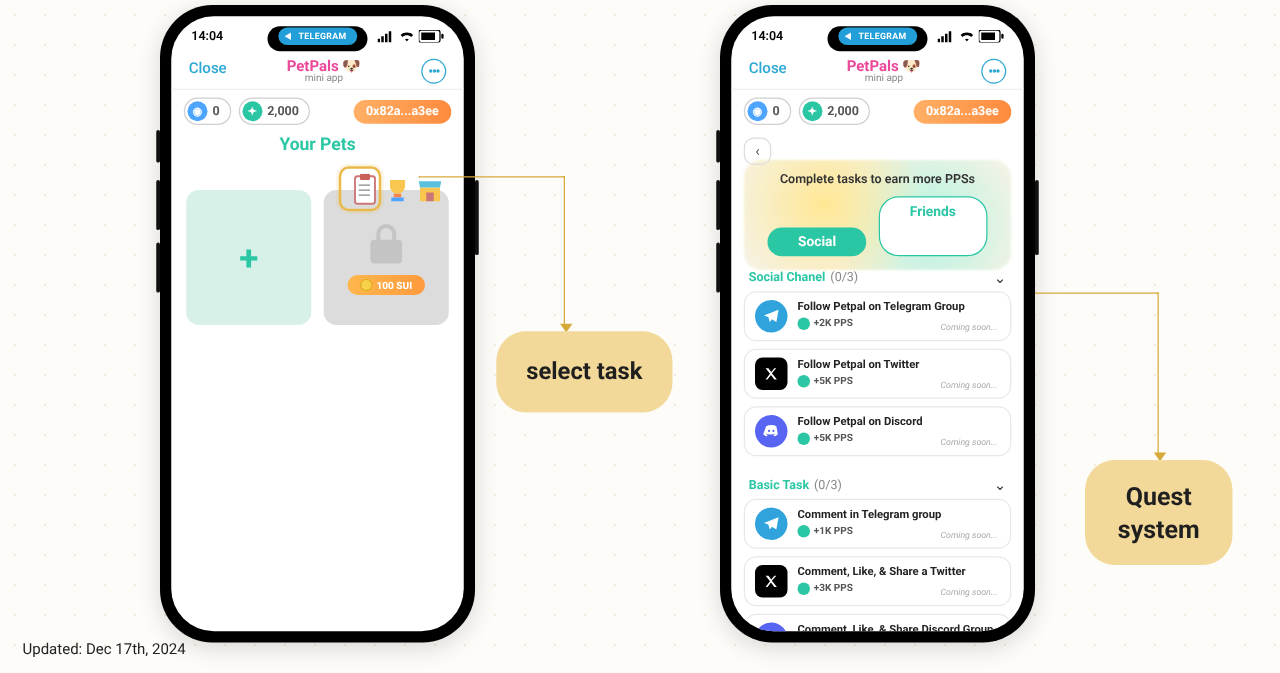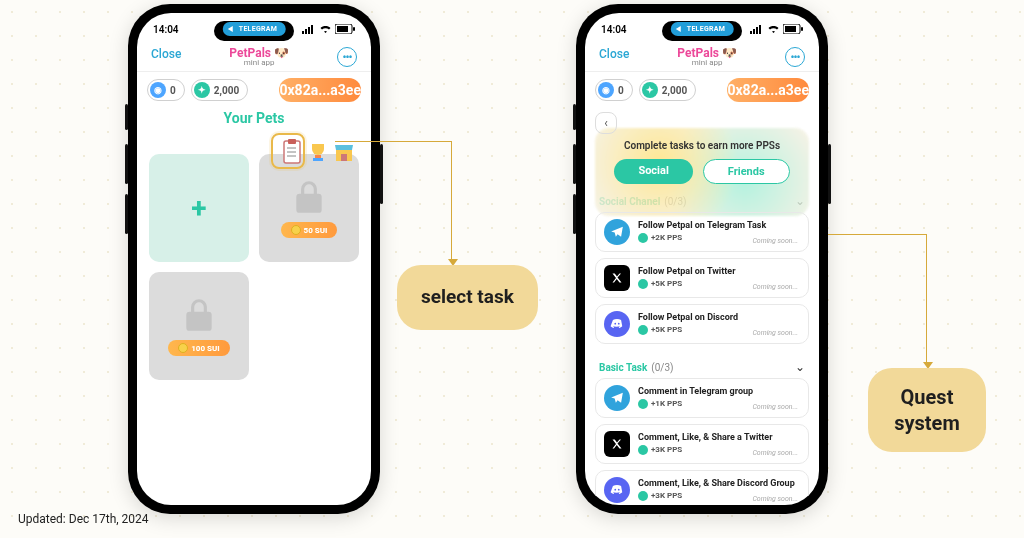--- a/index.html
+++ b/index.html
@@ -81,21 +81,21 @@
     padding:2px 8px 2px 2px; font-size:10px; font-weight:700; color:#555;
   }
   .pill .coin {
     width:16px;height:16px;border-radius:50%;display:flex;align-items:center;justify-content:center;
     color:#fff;font-size:9px;font-weight:700;
   }
   .coin.blue { background:#4da5ff; }
   .coin.green { background:#2bc7a4; }
   .addr-pill {
     background: linear-gradient(90deg,#ffb066,#ff8a3d);
-    color:#fff; border-radius:14px; padding:4px 0; font-size:14px; font-weight:700;
+    color:#fff; border-radius:14px; padding:4px 10px; font-size:10px; font-weight:700;
     margin-left:auto;
   }
 
   .pets-title { text-align:center; color:#2bc7a4; font-weight:700; font-size:14px; margin-top:2px; }
 
   .icon-strip { position:absolute; right:16px; top:126px; display:flex; gap:4px; z-index:4;}
   .icon-strip .mini-ic { display:flex; align-items:center; justify-content:center;}
   .highlight-box {
     position:absolute; border:2px solid #e9b94a; border-radius:8px;
     right:66px; top:120px; width:34px; height:36px; z-index:3;
@@ -123,21 +123,21 @@
     width:22px;height:22px;border:1px solid #ddd;border-radius:8px;
     display:flex;align-items:center;justify-content:center;font-size:12px;color:#555;
     margin-left:10px; margin-top:4px;
   }
   .missions-title { text-align:center; color:#ff9a3d; font-weight:800; font-size:15px; margin-top:-20px;}
   .missions-sub { text-align:center; font-size:10px; color:#333; margin-top:6px; font-weight:600;}
   .seg { display:flex; justify-content:center; gap:10px; margin-top:8px; }
   .seg-btn {
     border-radius:16px; padding:5px 24px; font-size:11px; font-weight:700;
   }
-  .seg-btn.active { background:#2bc7a4; color:#fff; }
+  .seg-btn.active { background:#2bc7a4; color:#fff;margin-top:25px; }
   .seg-btn.inactive { background:#fff; border:1.5px solid #2bc7a4; color:#2bc7a4; }
 
   .section-hdr { display:flex; align-items:center; padding:10px 14px 4px; font-size:10px;}
   .section-hdr .label { color:#2bc7a4; font-weight:700; margin-right:4px;}
   .section-hdr .count { color:#888; }
   .section-hdr .chev { margin-left:auto; color:#333; font-size:12px; }
 
   .task-list { padding:0 10px; }
   .task-card {
     border:1px solid #e8e8e8; border-radius:10px; display:flex; align-items:center;
@@ -261,26 +261,20 @@
     </div>
 
     <div class="pet-grid">
       <div class="slot add">
         <span class="plus">+</span>
       </div>
       <div class="slot locked">
         <svg class="lock-ic" width="38" height="38" viewBox="0 0 24 24">
             <path fill="#c4c4c4" d="M12 2a5 5 0 00-5 5v3H6a2 2 0 00-2 2v8a2 2 0 002 2h12a2 2 0 002-2v-8a2 2 0 00-2-2h-1V7a5 5 0 00-5-5zm-3 5a3 3 0 016 0v3H9V7z"></path>
           </svg>
-        <span class="cost-pill">50 SUI</span>
-      </div>
-      <div class="slot locked">
-        <svg class="lock-ic" width="38" height="38" viewBox="0 0 24 24">
-            <path fill="#c4c4c4" d="M12 2a5 5 0 00-5 5v3H6a2 2 0 00-2 2v8a2 2 0 002 2h12a2 2 0 002-2v-8a2 2 0 00-2-2h-1V7a5 5 0 00-5-5zm-3 5a3 3 0 016 0v3H9V7z"></path>
-          </svg>
         <span class="cost-pill">100 SUI</span>
       </div>
     </div>
   </div>
 </div>
 
 <div class="phone phone-right">
   <div class="phone-btn right"></div>
   <div class="phone-btn left1"></div>
   <div class="phone-btn left2"></div>
@@ -346,21 +340,21 @@
       <span class="chev">⌄</span>
     </div>
     <div class="task-list">
       <div class="task-card">
         <span class="task-ic tg">
             <svg width="14" height="14" viewBox="0 0 24 24">
               <path fill="#fff" d="M22 3L2 11l6 2 2 7 3-4 6 4 3-17z"></path>
             </svg>
           </span>
         <div class="task-body">
-          <div class="task-title">Follow Petpal on Telegram Task</div>
+          <div class="task-title">Follow Petpal on Telegram Group</div>
           <div class="task-reward">+2K PPS</div>
         </div>
         <span class="task-status">Coming soon...</span>
       </div>
       <div class="task-card">
         <span class="task-ic x">
             <svg width="12" height="12" viewBox="0 0 24 24">
               <path fill="#fff" d="M3 3l7 9-7 9h3l5.5-7 5.5 7h4l-8-10 7-8h-3l-5 6-4.5-6H3z"></path>
             </svg>
           </span>

